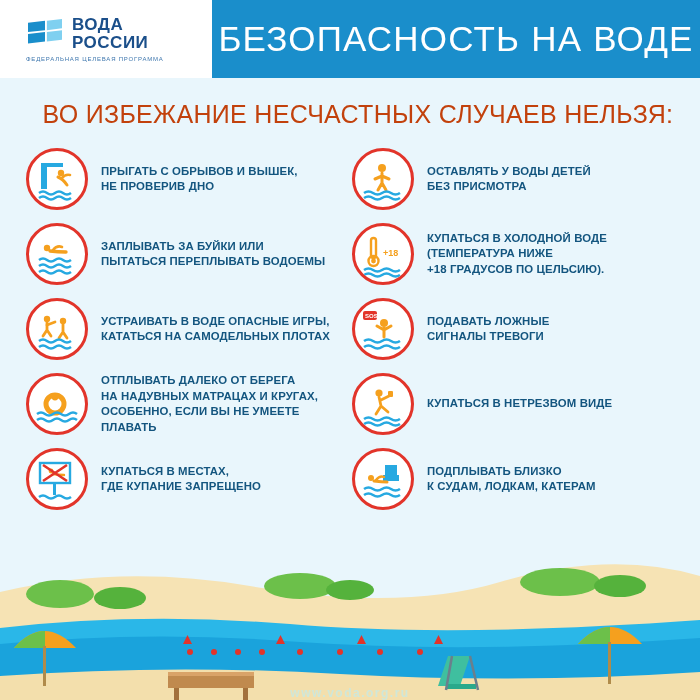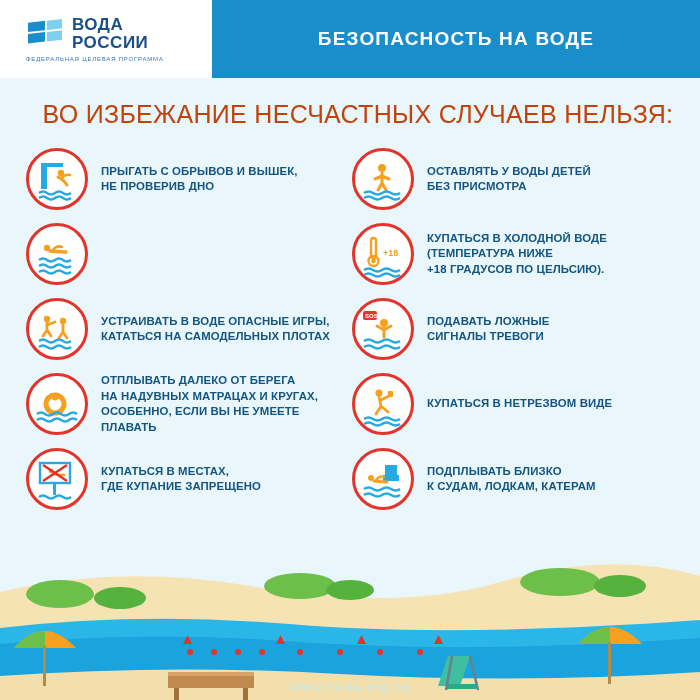--- a/index.html
+++ b/index.html
@@ -58,22 +58,22 @@
   .title-bar {
     flex: 1;
     background: #1a8ecb;
     display: flex;
     align-items: center;
     justify-content: center;
     position: relative;
   }
   .title-bar .title {
     color: #ffffff;
-    font-size: 19px;
-    font-weight: bold;
+    font-size: 35px;
+    font-weight: normal;
     letter-spacing: 1.2px;
     text-align: left;
   }
 
   
   .subtitle-wrap {
     text-align: center;
     padding: 22px 0 14px 0;
   }
   .subtitle {
@@ -118,21 +118,21 @@
   .col-right .item-text { }
 
   
   .scene {
     position: absolute;
     left: 0; bottom: 0;
     width: 700px; height: 148px;
   }
   .site-url {
     position: absolute;
-    left: 0; bottom: 6px;
+    left: 0; bottom: 0;
     width: 700px;
     text-align: center;
     font-size: 12px;
     color: #cfe7d9;
     letter-spacing: 1.5px;
     font-weight: bold;
   }
 </style>
 </head>
 <body>
@@ -187,20 +187,21 @@
         <div class="badge">
           <svg width="56" height="56" viewBox="0 0 56 56">
             <circle cx="18" cy="22" r="3.2" fill="#f5a01e"></circle>
             <path d="M21 25 q8 1 16 1" stroke="#f5a01e" stroke-width="3.4" fill="none" stroke-linecap="round"></path>
             <path d="M24 24 q4 -5 9 -3" stroke="#f5a01e" stroke-width="2.6" fill="none" stroke-linecap="round"></path>
             <path d="M10 34 q4 -3 8 0 t8 0 t8 0 t8 0" stroke="#27a9e1" stroke-width="2.6" fill="none"></path>
             <path d="M10 40 q4 -3 8 0 t8 0 t8 0 t8 0" stroke="#27a9e1" stroke-width="2.6" fill="none"></path>
             <path d="M10 46 q4 -3 8 0 t8 0 t8 0 t8 0" stroke="#27a9e1" stroke-width="2.6" fill="none"></path>
           </svg>
         </div>
+        <div class="item-text">ЗАПЛЫВАТЬ ЗА БУЙКИ ИЛИ<br>ПЫТАТЬСЯ ПЕРЕПЛЫВАТЬ ВОДОЕМЫ</div>
       </div>
 
       <div class="item">
         <div class="badge">
           <svg width="56" height="56" viewBox="0 0 56 56">
             <circle cx="18" cy="18" r="3.2" fill="#f5a01e"></circle>
             <path d="M18 21 l0 8 l-4 6 M18 29 l4 6" stroke="#f5a01e" stroke-width="2.8" fill="none" stroke-linecap="round"></path>
             <path d="M18 24 l8 -3" stroke="#f5a01e" stroke-width="2.8" fill="none" stroke-linecap="round"></path>
             <circle cx="34" cy="20" r="3.2" fill="#f5a01e"></circle>
             <path d="M34 23 l0 8 l4 6 M34 31 l-4 6" stroke="#f5a01e" stroke-width="2.8" fill="none" stroke-linecap="round"></path>

